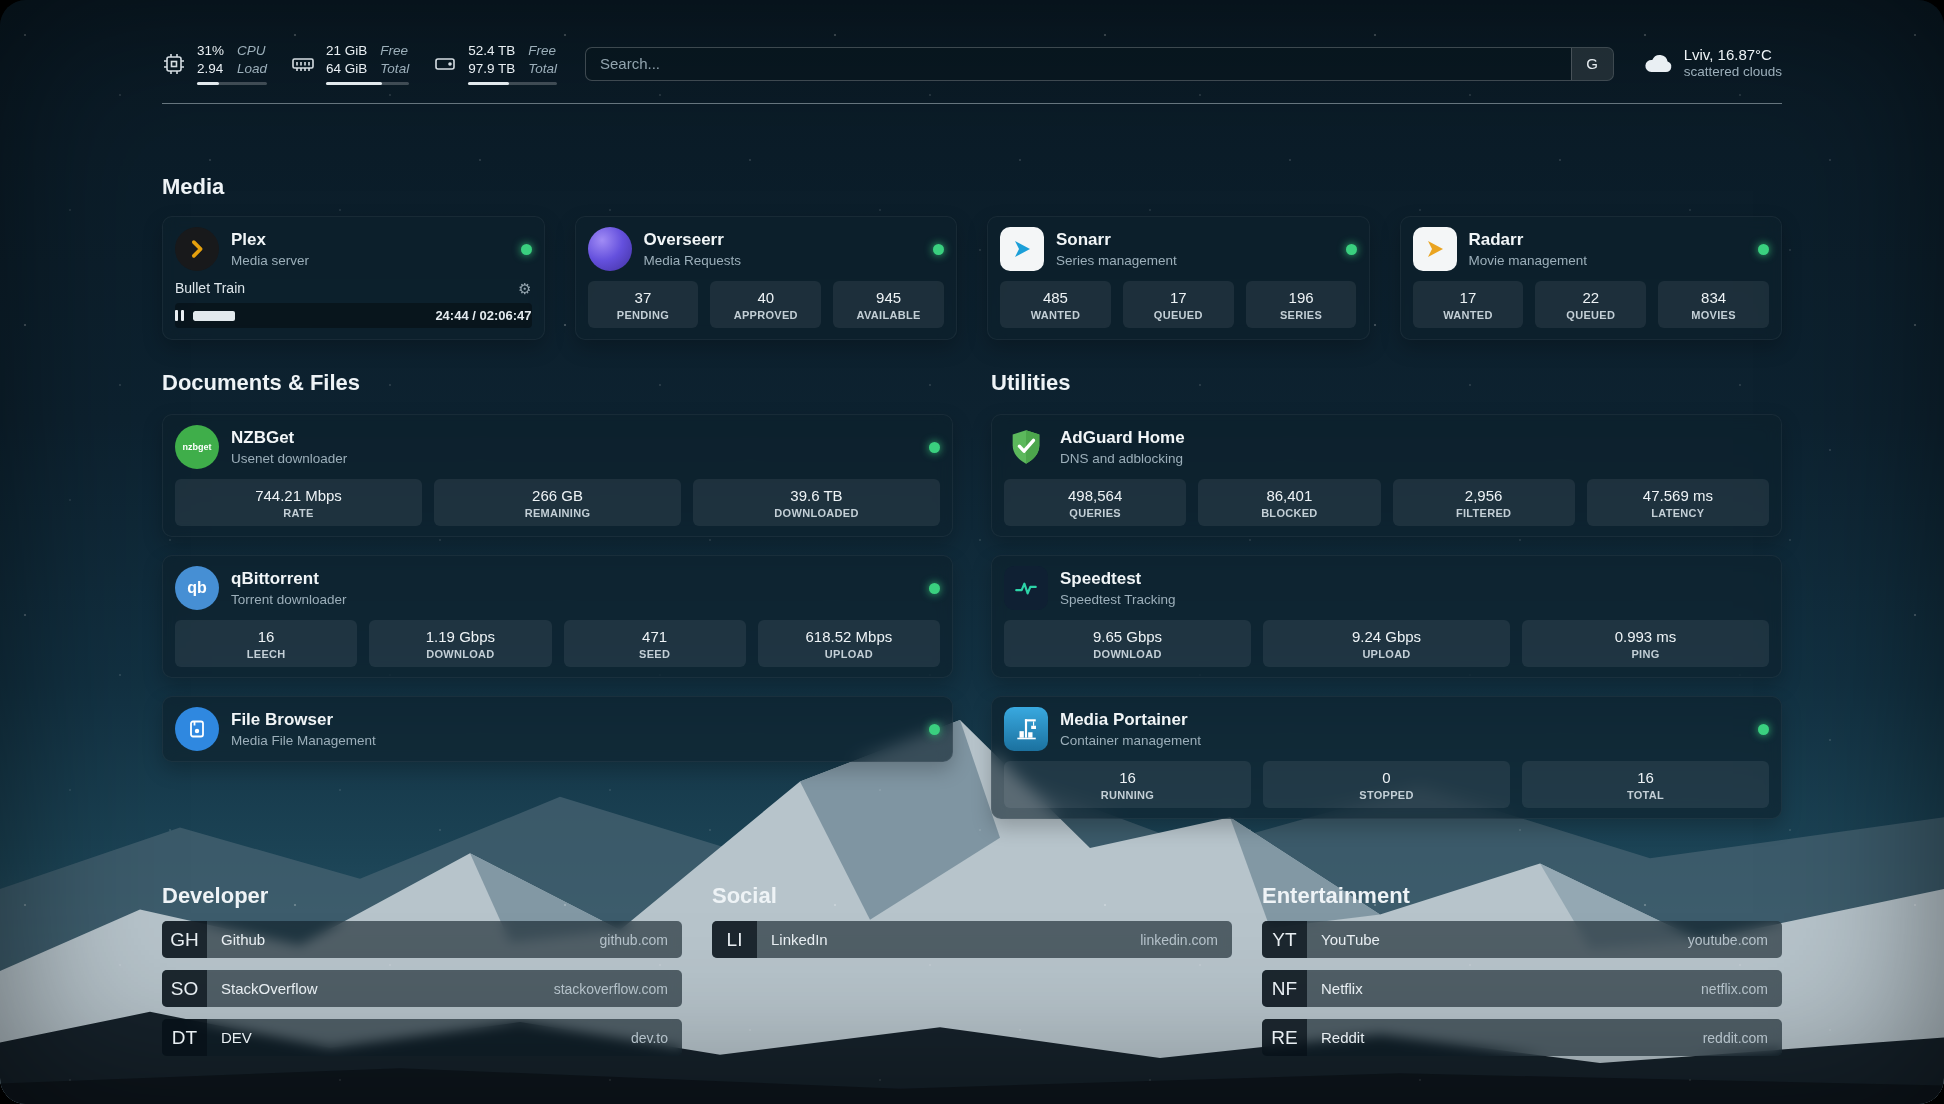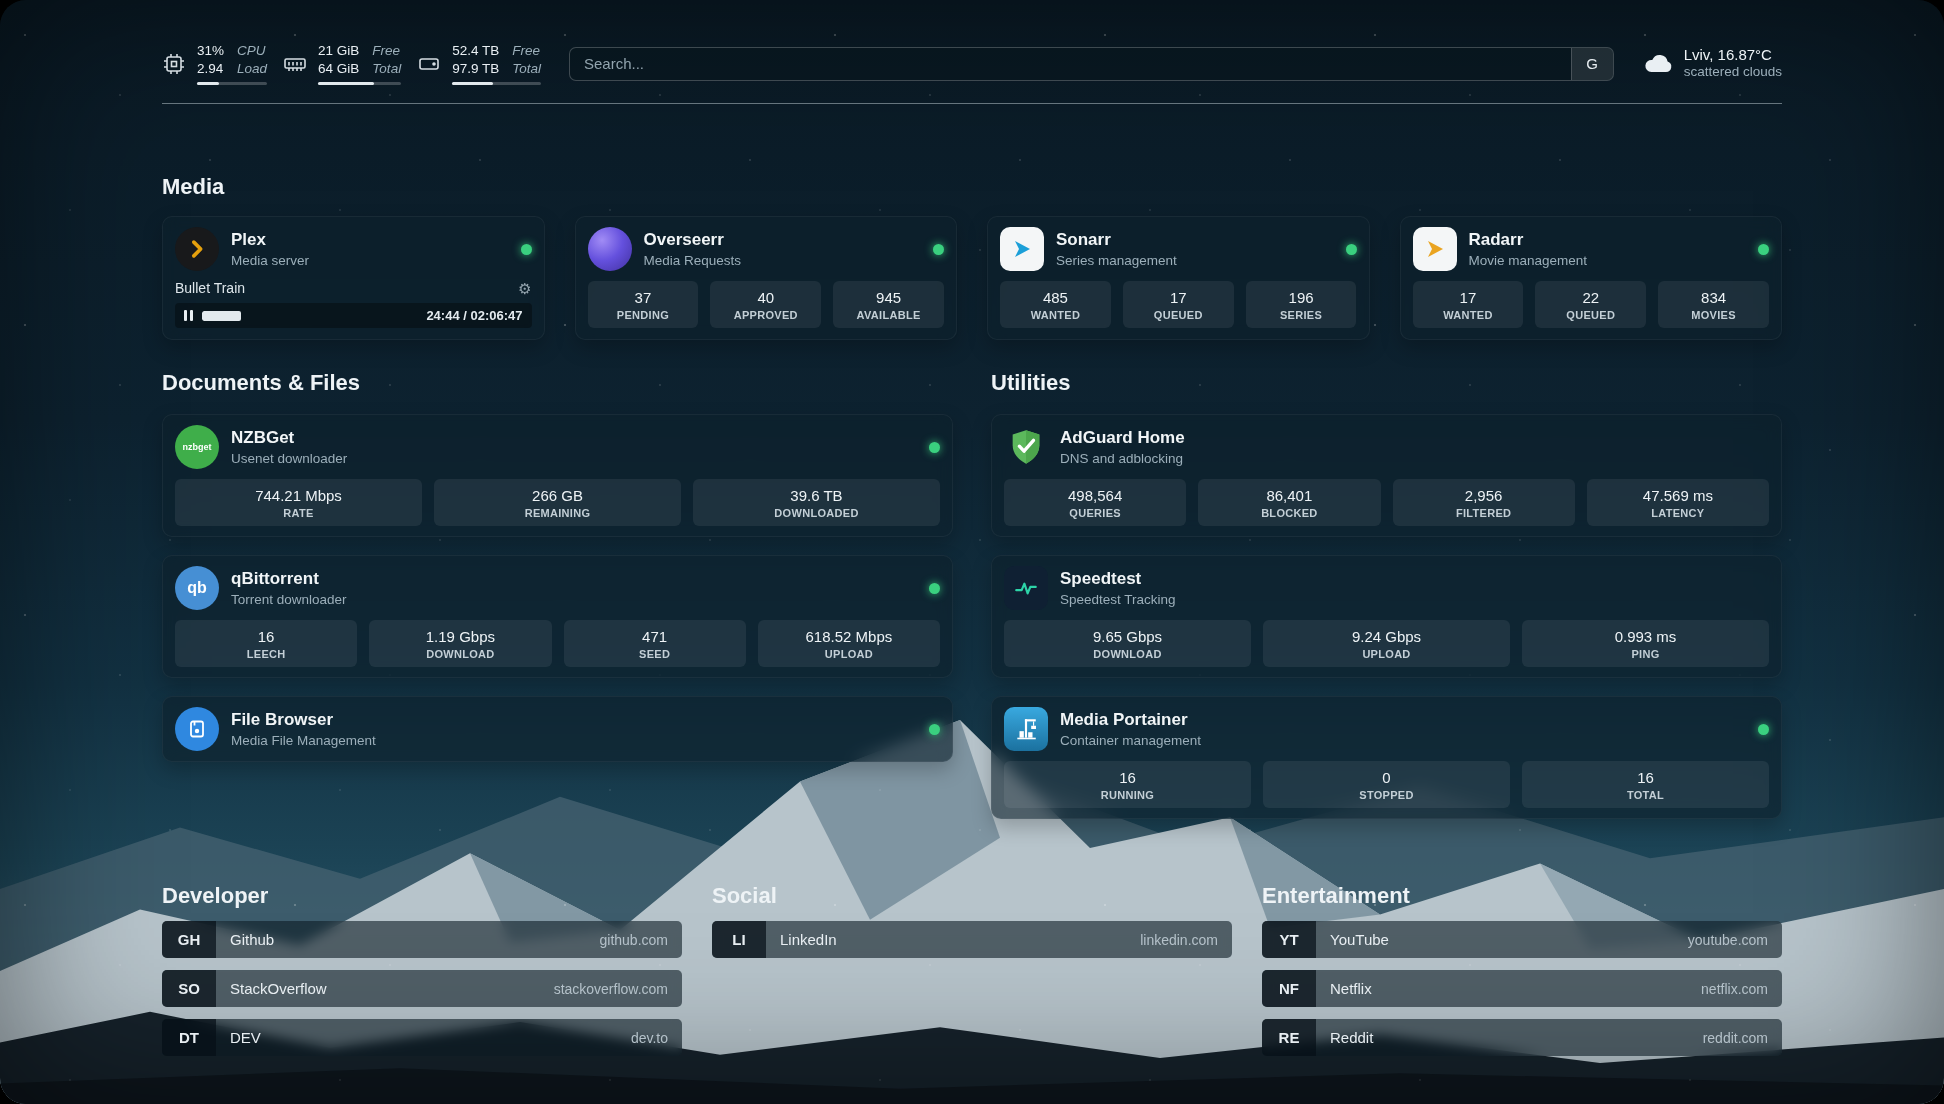--- a/index.html
+++ b/index.html
@@ -14,21 +14,21 @@
       radial-gradient(1.1px 1.1px at 120px 95px, rgba(255,255,255,.7), transparent),
       radial-gradient(1.4px 1.4px at 210px 160px, rgba(255,255,255,.55), transparent),
       radial-gradient(1px 1px at 70px 210px, rgba(255,255,255,.65), transparent),
       radial-gradient(1.3px 1.3px at 170px 250px, rgba(255,255,255,.5), transparent);
     background-size:270px 290px;}
   .vignette{position:absolute;inset:0;z-index:2;pointer-events:none;box-shadow:inset 0 0 160px rgba(0,0,0,.5);}
   .content{position:relative;z-index:3;padding:0 162px;}
 
   
   .topbar{display:flex;align-items:center;margin-top:42px;}
-  .resources{display:flex;gap:16px;align-items:center;}
+  .resources{display:flex;gap:24px;align-items:center;}
   .res{display:flex;align-items:center;gap:11px;}
   .res-icon{width:24px;height:24px;flex:none;}
   .res-body{display:flex;flex-direction:column;}
   .res-rows{display:flex;gap:13px;}
   .rcol{display:flex;flex-direction:column;}
   .rval{font-size:13.5px;color:#e9eff3;line-height:1.3;white-space:nowrap;}
   .rlab{font-size:13.5px;color:#9cafba;line-height:1.3;font-style:italic;}
   .res-bar{height:3px;background:rgba(255,255,255,.22);border-radius:2px;margin-top:5px;}
   .res-fill{height:100%;background:#e2e9ed;border-radius:2px;}
   .searchwrap{flex:1;display:flex;margin:0 28px;height:34px;border:1px solid rgba(255,255,255,.22);
@@ -68,21 +68,21 @@
   .stat{flex:1;height:47px;background:rgba(255,255,255,.07);border-radius:6px;
     display:flex;flex-direction:column;align-items:center;justify-content:center;}
   .stat-value{font-size:15px;color:#eef3f6;}
   .stat-label{font-size:11px;font-weight:700;color:#c3cfd6;margin-top:3px;letter-spacing:.3px;}
 
   
   .player-row{display:flex;align-items:center;margin-top:9px;}
   .player-title{font-size:14px;color:#dfe7ec;}
   .gear{margin-left:auto;color:#93a3ad;font-size:15px;cursor:pointer;line-height:1;}
   .player-bar{display:flex;align-items:center;gap:9px;margin-top:7px;background:rgba(0,0,0,.35);
-    border-radius:4px;height:25px;padding:0 9px;}
+    border-radius:4px;height:25px;padding:0 0;}
   .pause-icon{display:flex;gap:3px;flex:none;}
   .pause-icon i{display:block;width:3px;height:11px;background:#e8eef2;border-radius:1px;}
   .player-track{flex:1;height:10px;border-radius:2px;overflow:hidden;}
   .player-fill{height:100%;background:#e2e9ed;border-radius:2px;}
   .player-time{font-size:13px;font-weight:700;color:#e4ebef;white-space:nowrap;}
 
   
   .icon-plex{background:#18191b;}
   .icon-overseerr{background:radial-gradient(circle at 32% 30%,#a18cf5 0%,#6450dd 48%,#41309f 100%);}
   .icon-sonarr,.icon-radarr{background:#f4f6f7;border-radius:10px;}
@@ -90,22 +90,22 @@
   .icon-qb{background:#468fd4;color:#fff;font-weight:700;font-size:16px;}
   .icon-adguard{background:transparent;}
   .icon-speedtest{background:#0f2033;border-radius:10px;}
   .icon-portainer{background:linear-gradient(180deg,#39a9e0,#1b719f);border-radius:10px;}
   .icon-filebrowser{background:#2f88e0;}
 
   
   .bookmarks{display:grid;grid-template-columns:repeat(3,1fr);gap:30px;margin-top:64px;}
   .bm-row{display:flex;align-items:center;height:37px;background:rgba(11,26,35,.6);
     border-radius:5px;margin-top:12px;overflow:hidden;cursor:pointer;backdrop-filter:blur(6px);}
-  .bm-abbr{width:54px;align-self:stretch;background:rgba(6,16,23,.7);color:#e8eef2;font-weight:700;
-    font-size:15px;display:flex;align-items:center;justify-content:center;flex:none;}
+  .bm-abbr{width:45px;align-self:stretch;background:rgba(6,16,23,.7);color:#e8eef2;font-weight:400;
+    font-size:19px;display:flex;align-items:center;justify-content:center;flex:none;}
   .bm-name{margin-left:14px;font-size:15px;color:#e8eef2;}
   .bm-url{margin-left:auto;margin-right:14px;font-size:14px;color:#b4c1c9;}
 </style>
 </head>
 <body>
 
 <div class="screen">
 
   <svg class="mountains" viewBox="0 0 1944 420" preserveAspectRatio="none">
     <polygon fill="#44606f" opacity=".8" points="0,210 180,150 360,200 560,120 760,180 980,90 1200,170 1420,110 1650,180 1944,140 1944,420 0,420"></polygon>

